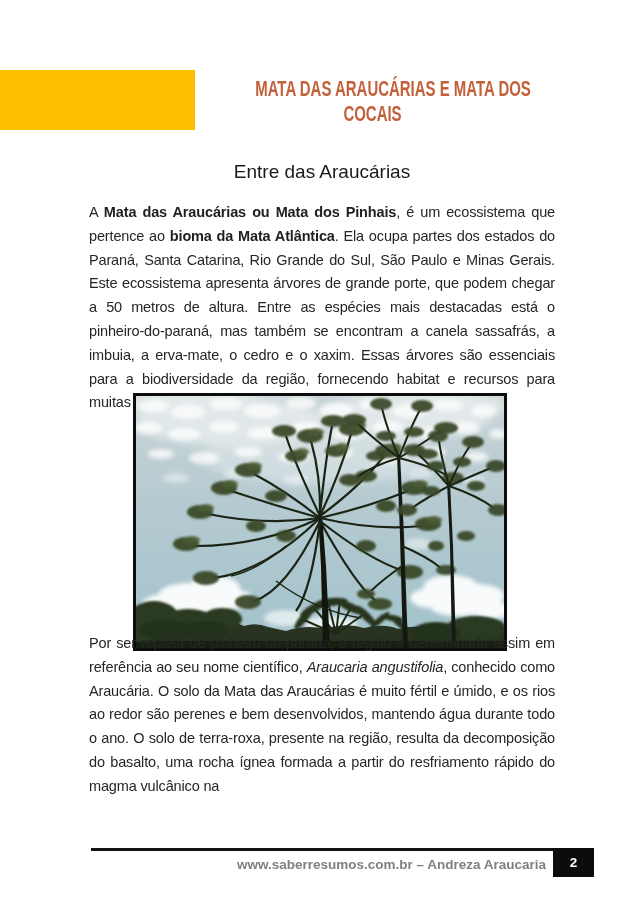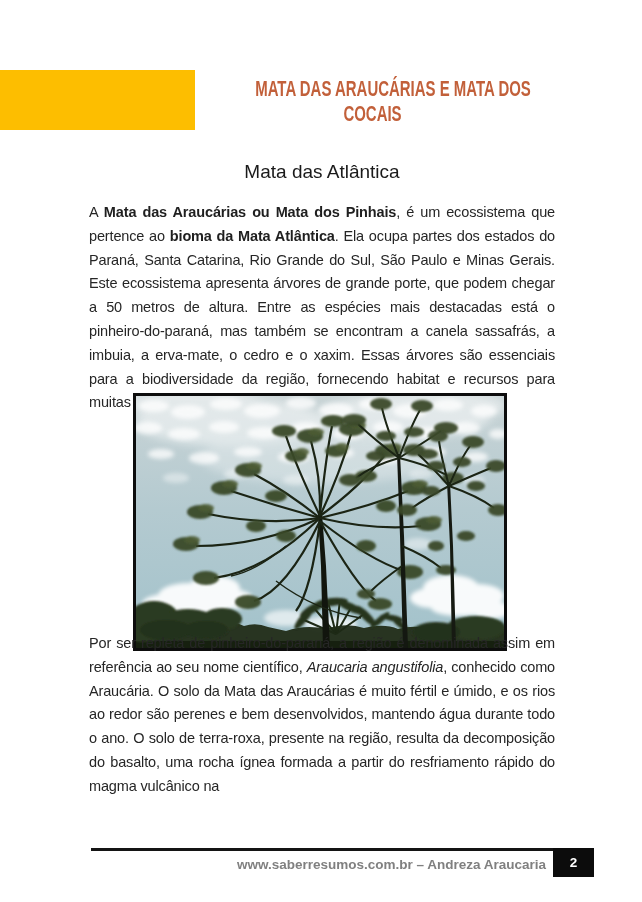--- a/index.html
+++ b/index.html
@@ -72,21 +72,21 @@
 
 <div class="page">
 
   <div class="accent-block"></div>
 
   <div class="doc-title">
     <div class="title-line">MATA DAS ARAUCÁRIAS E MATA DOS</div>
     <div class="title-line">COCAIS</div>
   </div>
 
-  <div class="section-heading">Mata das Atlântica</div>
+  <div class="section-heading">Entre das Araucárias</div>
 
   <p class="body-par par-1"><span>A </span><b>Mata das Araucárias ou Mata dos Pinhais</b><span>, é um ecossistema que pertence ao </span><b>bioma da Mata Atlântica</b><span>. Ela ocupa partes dos estados do Paraná, Santa Catarina, Rio Grande do Sul, São Paulo e Minas Gerais. Este ecossistema apresenta árvores de grande porte, que podem chegar a 50 metros de altura. Entre as espécies mais destacadas está o pinheiro-do-paraná, mas também se encontram a canela sassafrás, a imbuia, a erva-mate, o cedro e o xaxim. Essas árvores são essenciais para a biodiversidade da região, fornecendo habitat e recursos para muitas espécies de plantas e animais.</span></p>
 
   <div class="figure-frame">
     <svg viewBox="0 0 368 252" preserveAspectRatio="none">
       <defs>
         <linearGradient id="sky" x1="0" y1="0" x2="0" y2="1">
           <stop offset="0%" stop-color="#c9d4d6"></stop>
           <stop offset="45%" stop-color="#b4cad0"></stop>
           <stop offset="100%" stop-color="#a2c2cb"></stop>

